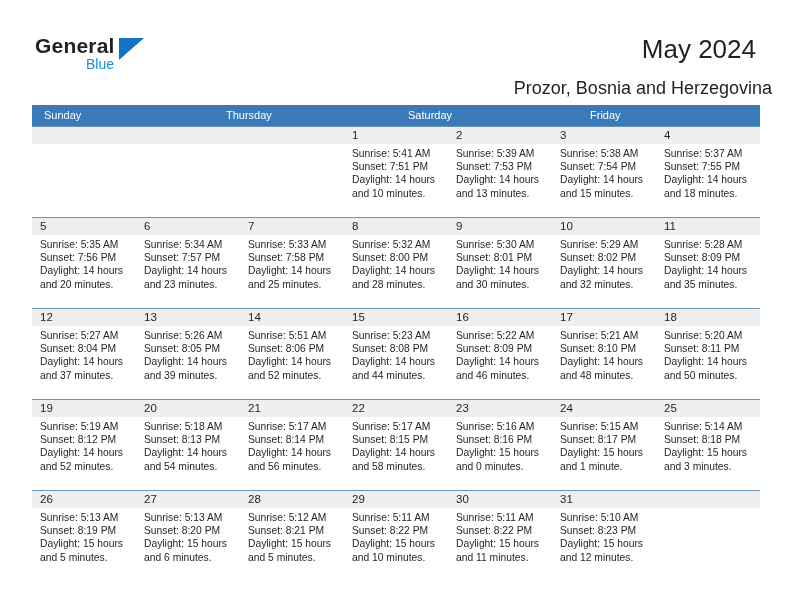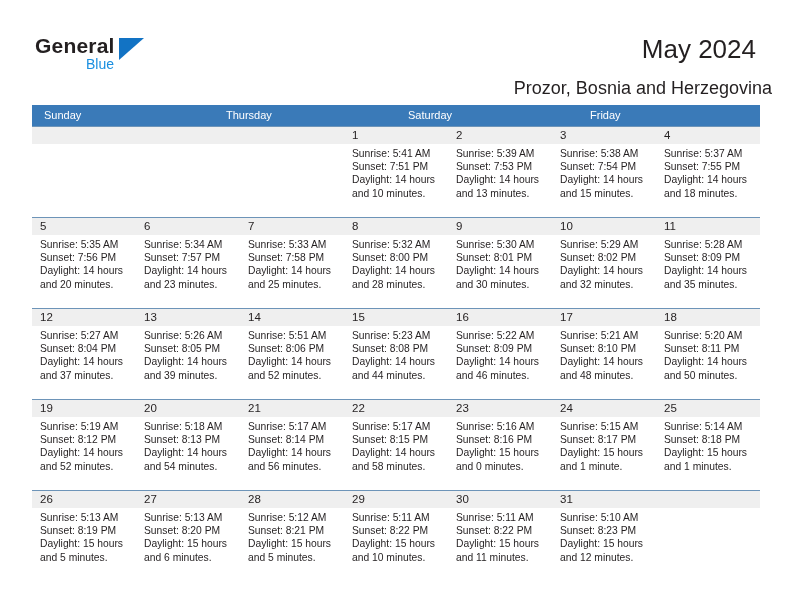--- a/index.html
+++ b/index.html
@@ -436,21 +436,21 @@
             <div>Daylight: 15 hours</div>
             <div>and 1 minute.</div>
           </div>
         </div>
         <div class="cell">
           <div class="daynum">25</div>
           <div class="lines">
             <div>Sunrise: 5:14 AM</div>
             <div>Sunset: 8:18 PM</div>
             <div>Daylight: 15 hours</div>
-            <div>and 1 minutes.</div>
+            <div>and 3 minutes.</div>
           </div>
         </div>
       </div>
     </div>
 
     <div class="week">
       <div class="week-daynum-band"></div>
       <div class="week-cells">
         <div class="cell">
           <div class="daynum">26</div>

